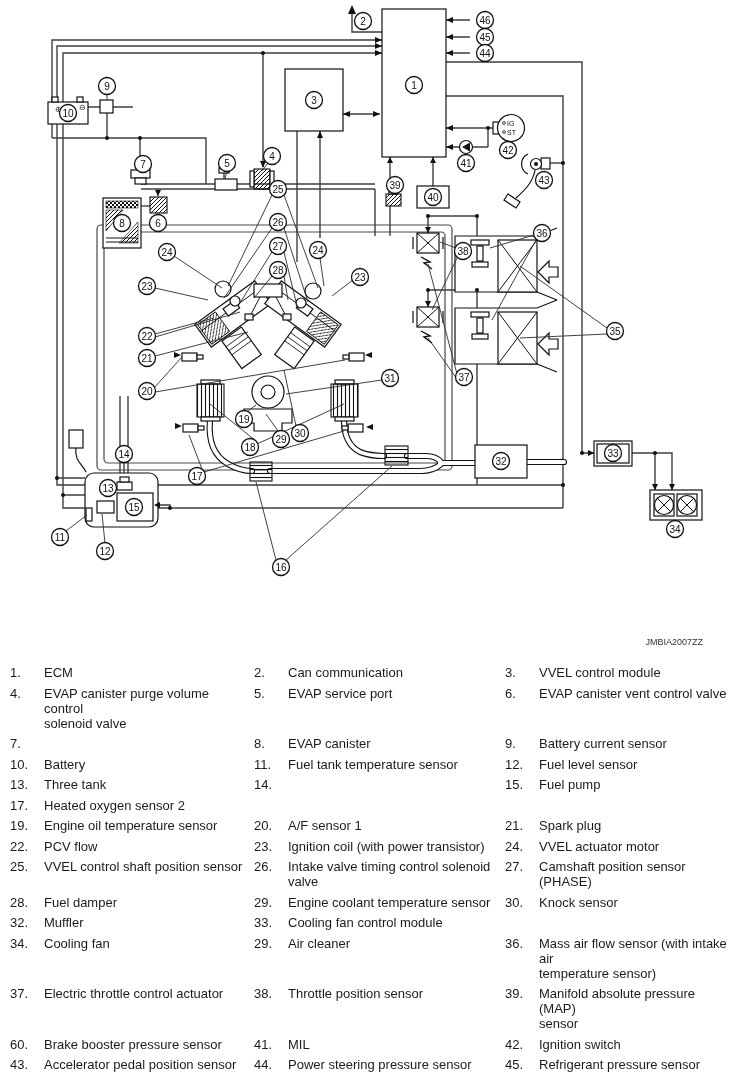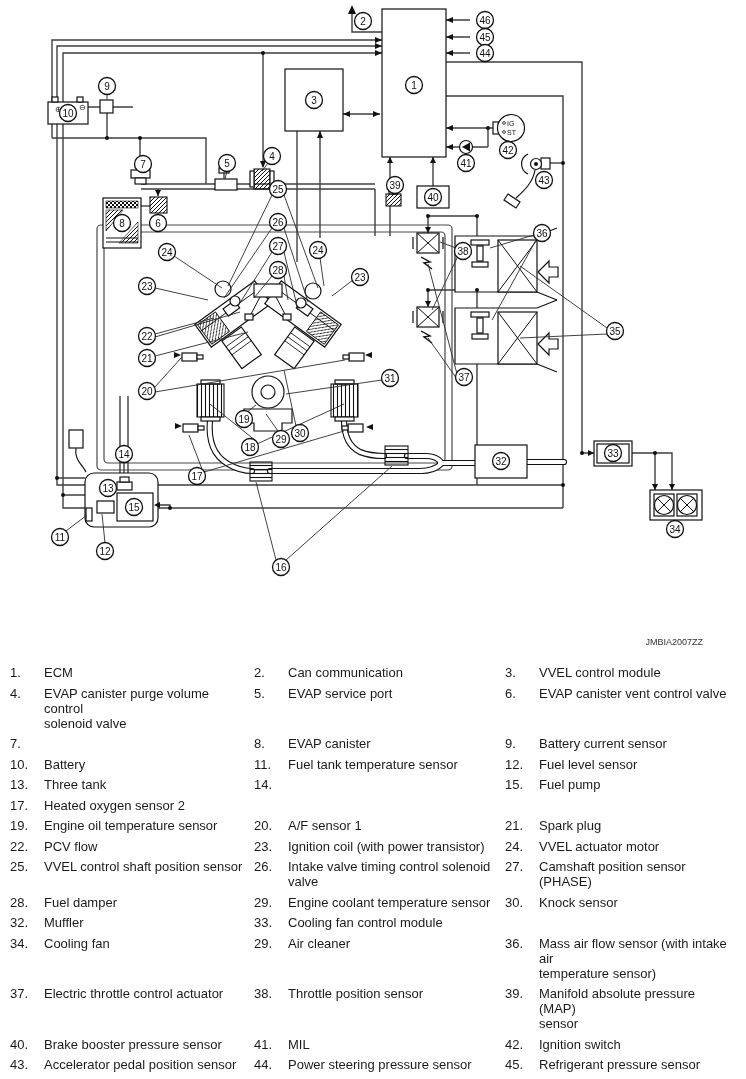--- a/index.html
+++ b/index.html
@@ -752,21 +752,21 @@
           <span class="txt">Throttle position sensor</span>
         </div>
         <div class="lcell">
           <span class="num">39.</span>
           <span class="txt">Manifold absolute pressure (MAP)
 sensor</span>
         </div>
       </div>
       <div class="lrow">
         <div class="lcell">
-          <span class="num">40.</span>
+          <span class="num">60.</span>
           <span class="txt">Brake booster pressure sensor</span>
         </div>
         <div class="lcell">
           <span class="num">41.</span>
           <span class="txt">MIL</span>
         </div>
         <div class="lcell">
           <span class="num">42.</span>
           <span class="txt">Ignition switch</span>
         </div>

